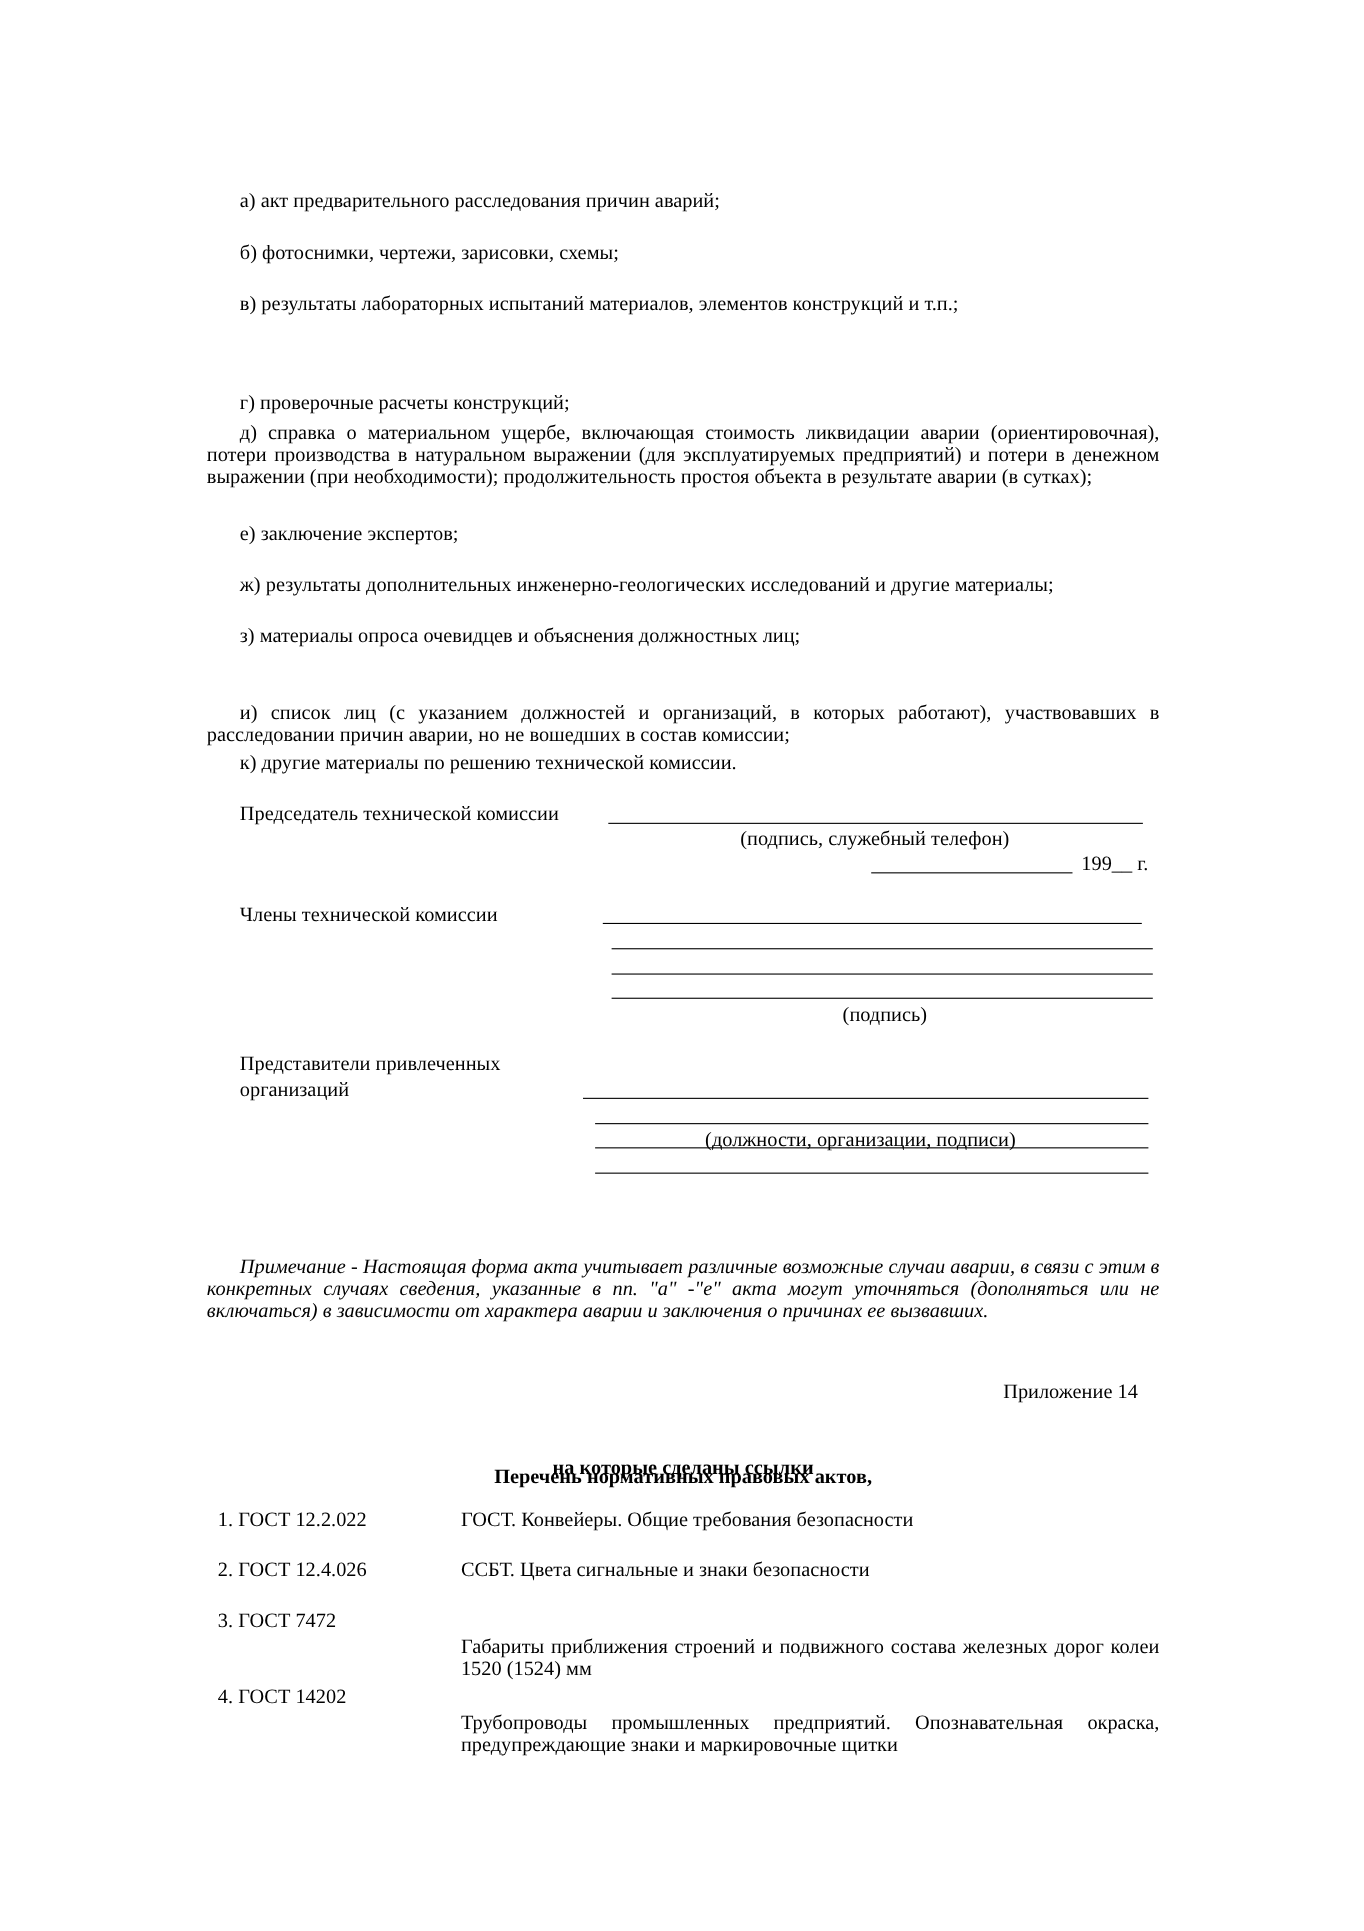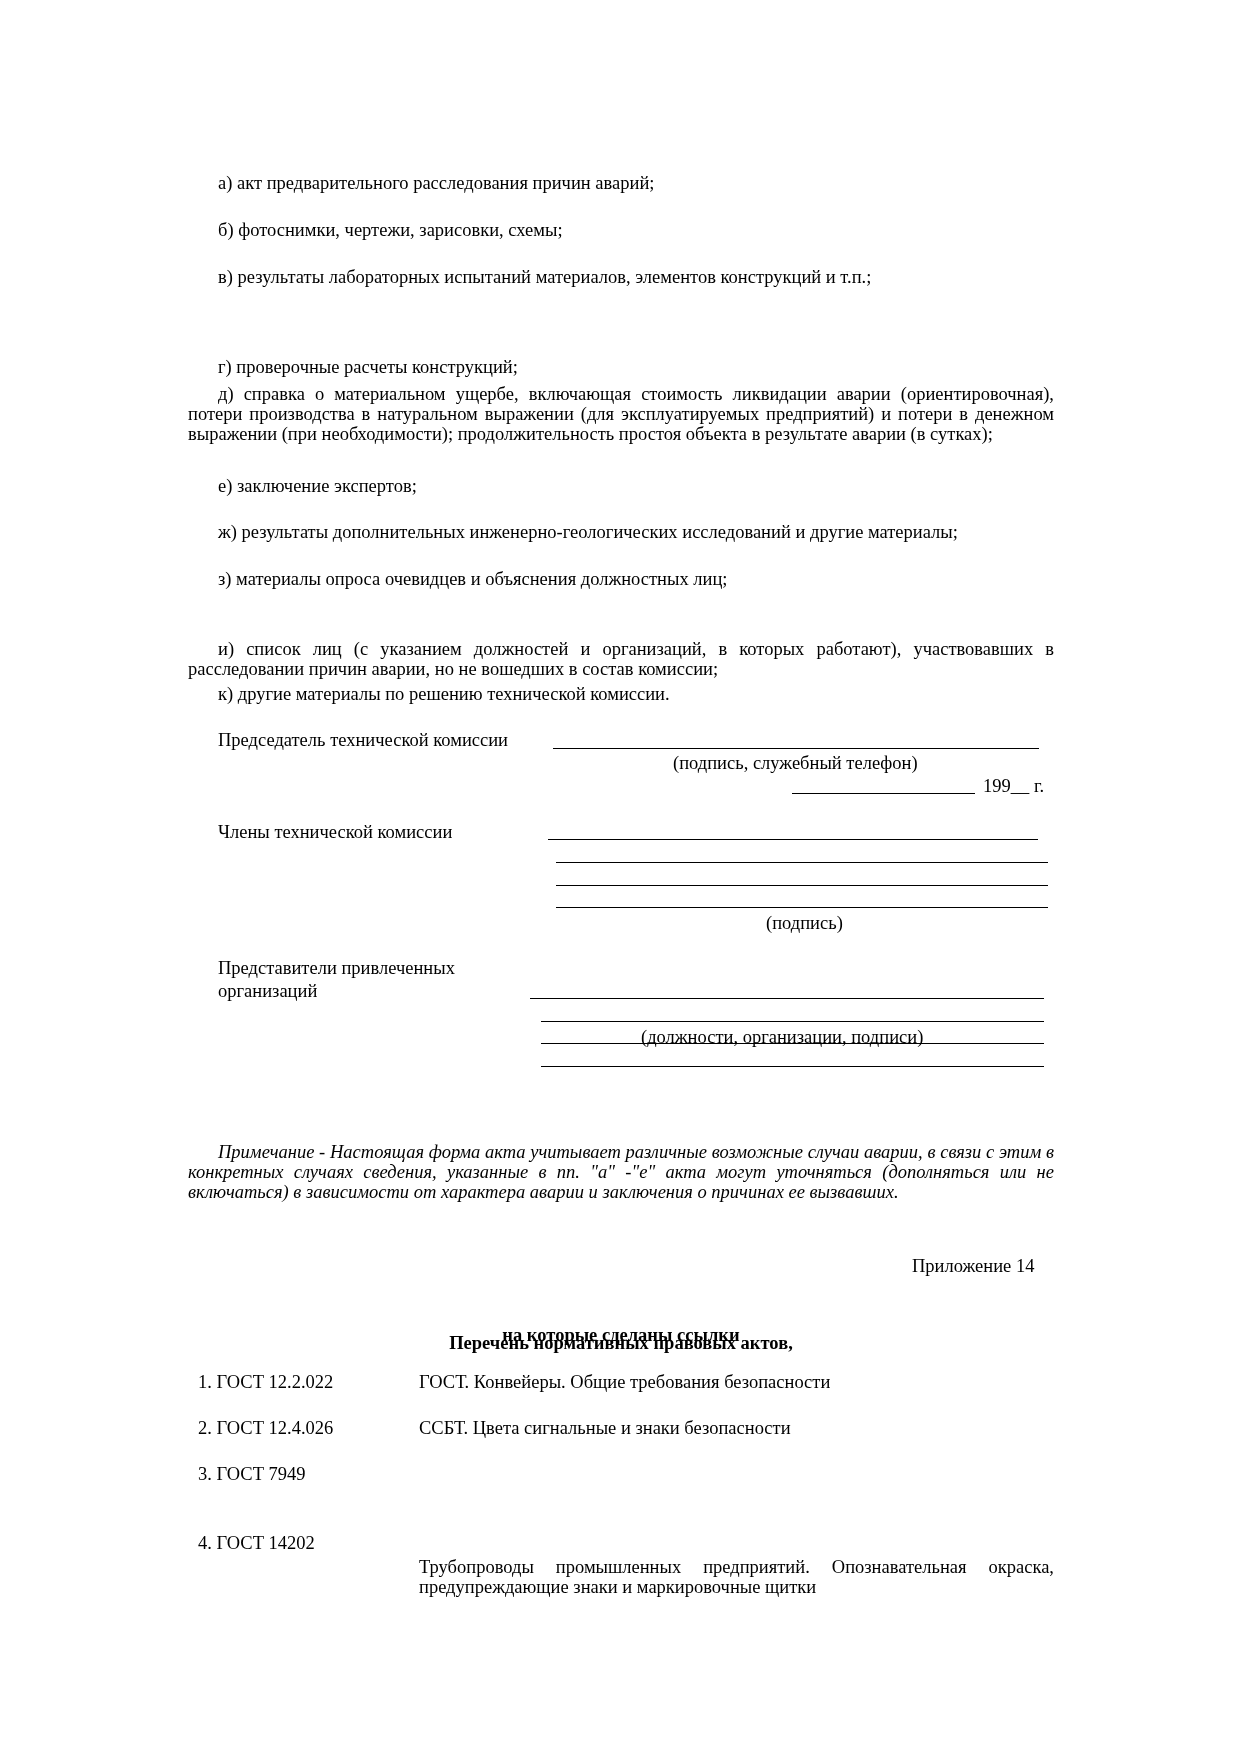--- a/index.html
+++ b/index.html
@@ -90,18 +90,19 @@
   <div class="t" style="left:912px; top:1255px;">Приложение 14</div>
   <div class="t bold center" style="left:188px; width:866px; top:1332px;">Перечень нормативных правовых актов,</div>
   <div class="t bold center" style="left:188px; width:866px; top:1324px;">на которые сделаны ссылки</div>
 
   <div class="t" style="left:198px; top:1371px;">1. ГОСТ 12.2.022</div>
   <div class="t" style="left:419px; top:1371px;">ГОСТ. Конвейеры. Общие требования безопасности</div>
 
   <div class="t" style="left:198px; top:1417px;">2. ГОСТ 12.4.026</div>
   <div class="t" style="left:419px; top:1417px;">ССБТ. Цвета сигнальные и знаки безопасности</div>
 
-  <div class="t" style="left:198px; top:1463px;">3. ГОСТ 7949</div>
+  <div class="t" style="left:198px; top:1463px;">3. ГОСТ 7472</div>
+  <div class="para" style="left:419px; width:635px; top:1463px; text-indent:0;">Габариты приближения строений и подвижного состава железных дорог колеи 1520 (1524) мм</div>
 
   <div class="t" style="left:198px; top:1532px;">4. ГОСТ 14202</div>
   <div class="para" style="left:419px; width:635px; top:1532px; text-indent:0;">Трубопроводы промышленных предприятий. Опознавательная окраска, предупреждающие знаки и маркировочные щитки</div>
 
 </div>
 
 </body></html>

